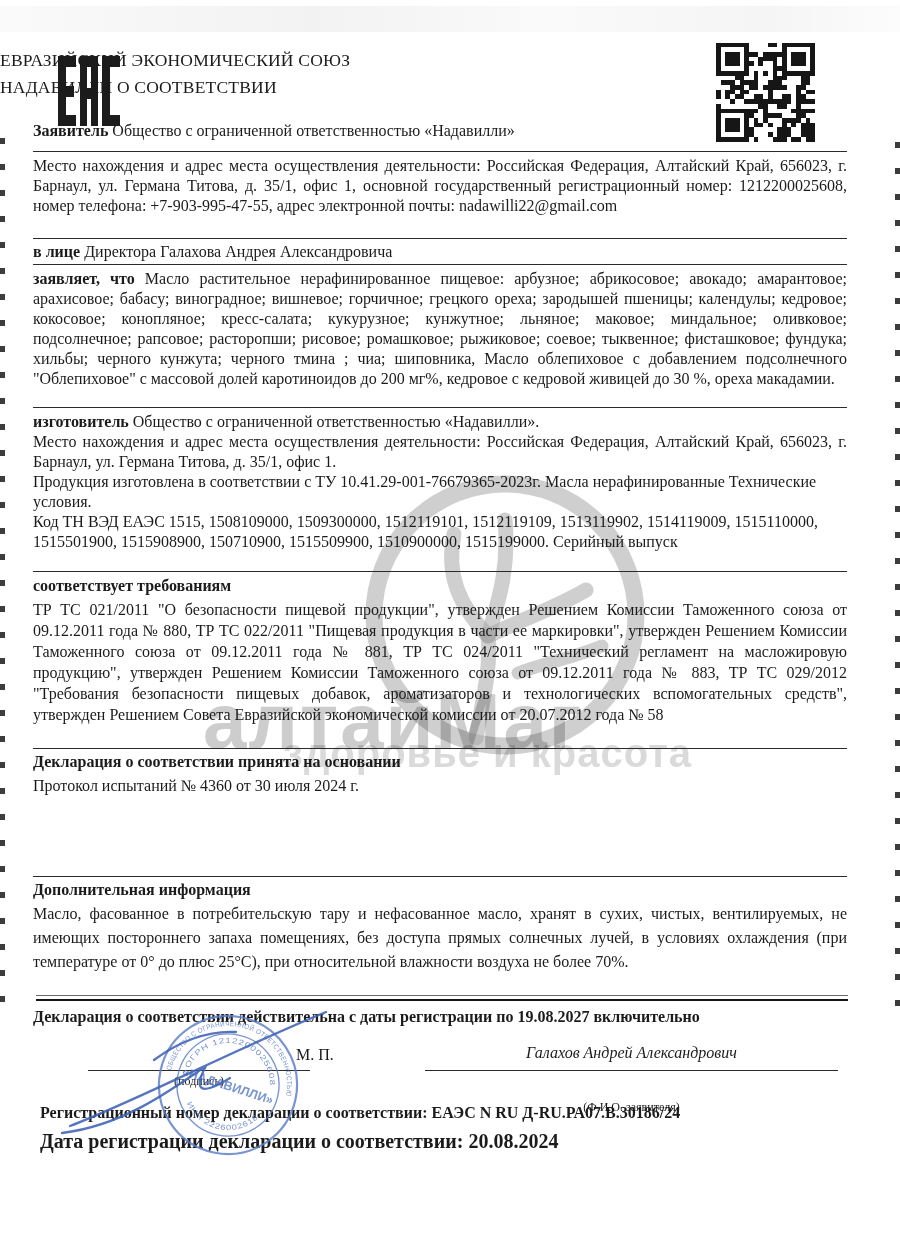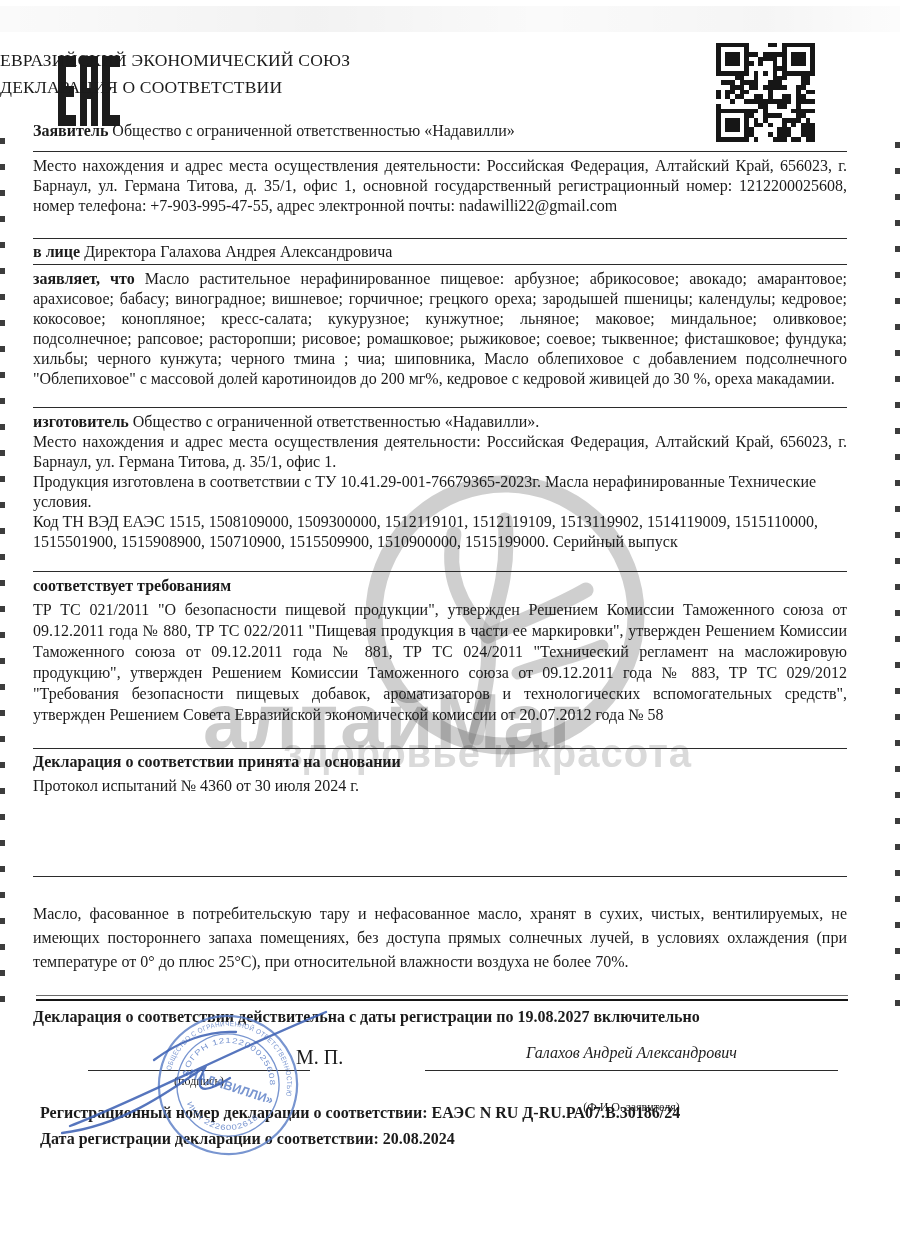--- a/index.html
+++ b/index.html
@@ -75,21 +75,21 @@
       <rect x="22" y="0" width="18" height="11"></rect>
         <rect x="28" y="32" width="6" height="11"></rect>
       <rect x="44" y="0" width="8" height="70"></rect>
         <rect x="52" y="0" width="10" height="11"></rect>
       <rect x="52" y="59" width="10" height="11"></rect>
     </g>
   </svg>
 
   <div class="abs title">
     <div>ЕВРАЗИЙСКИЙ ЭКОНОМИЧЕСКИЙ СОЮЗ</div>
-    <div>ДЕКЛАРАЦИЯ О СООТВЕТСТВИИ</div>
+    <div>НАДАВИЛЛИ О СООТВЕТСТВИИ</div>
   </div>
 
   <svg id="qr-svg" class="abs" style="left:716px;top:41px;" width="99" height="102" viewBox="0 0 21 21" shape-rendering="crispEdges">
       <rect x="0" y="0" width="1" height="1" fill="#161616"></rect>
       <rect x="1" y="0" width="1" height="1" fill="#161616"></rect>
       <rect x="2" y="0" width="1" height="1" fill="#161616"></rect>
       <rect x="3" y="0" width="1" height="1" fill="#161616"></rect>
       <rect x="4" y="0" width="1" height="1" fill="#161616"></rect>
       <rect x="5" y="0" width="1" height="1" fill="#161616"></rect>
       <rect x="6" y="0" width="1" height="1" fill="#161616"></rect>
@@ -365,37 +365,38 @@
   <div class="abs hr" style="top:748px;"></div>
 
   <p class="abs txt bold" style="top:752px;">Декларация о соответствии принята на основании</p>
 
   <div class="abs txt" style="top:776px;">
     <p>Протокол испытаний № 4360 от 30 июля 2024 г.</p>
   </div>
 
   <div class="abs hr" style="top:876px;"></div>
 
+  <p class="abs txt bold" style="top:880px;">Дополнительная информация</p>
 
   <p class="abs txt lh24 just" style="top:902px;">Масло, фасованное в потребительскую тару и нефасованное масло, хранят в сухих, чистых, вентилируемых, не имеющих постороннего запаха помещениях, без доступа прямых солнечных лучей, в условиях охлаждения (при температуре от 0° до плюс 25°С), при относительной влажности воздуха не более 70%.</p>
 
   <div class="abs hr-thin" style="top:995px;"></div>
   <div class="abs hr-thick" style="top:999px;"></div>
 
   <p class="abs txt bold" style="top:1007px;">Декларация о соответствии действительна с даты регистрации по 19.08.2027 включительно</p>
 
   <div class="abs sig-line" style="left:88px;top:1070px;width:222px;"></div>
   <p class="abs caption" style="left:88px;top:1074px;width:222px;">(подпись)</p>
-  <p class="abs" style="left:296px;top:1046px;font-size:20px;">М. П.</p>
+  <p class="abs" style="left:296px;top:1046px;font-size:16px;">М. П.</p>
   <p class="abs center" style="left:425px;top:1044px;width:413px;font-size:16px;">Галахов Андрей Александрович</p>
   <div class="abs sig-line" style="left:425px;top:1070px;width:413px;"></div>
   <p class="abs caption" style="left:425px;top:1100px;width:413px;">(Ф.И.О. заявителя)</p>
 
   <p class="abs bold" style="left:40px;top:1104px;font-size:16px;">Регистрационный номер декларации о соответствии: ЕАЭС N RU Д-RU.РА07.В.30186/24</p>
-  <p class="abs bold" style="left:40px;top:1130px;font-size:16px;">Дата регистрации декларации о соответствии: 20.08.2024</p>
+  <p class="abs bold" style="left:40px;top:1130px;font-size:20px;">Дата регистрации декларации о соответствии: 20.08.2024</p>
 
   <svg class="abs stamp" width="150" height="150" viewBox="0 0 150 150">
     <defs>
       <path id="arcOuterTop" d="M 16 75 A 59 59 0 1 1 134 75"></path>
       <path id="arcInnerTop" d="M 33 75 A 42 42 0 1 1 117 75"></path>
       <path id="arcInnerBottom" d="M 30 75 A 45 45 0 0 0 120 75"></path>
     </defs>
     <g fill="none" stroke="#5b7ec6">
       <circle cx="75" cy="75" r="69" stroke-width="2.2"></circle>
       <circle cx="75" cy="75" r="51" stroke-width="1.4"></circle>

